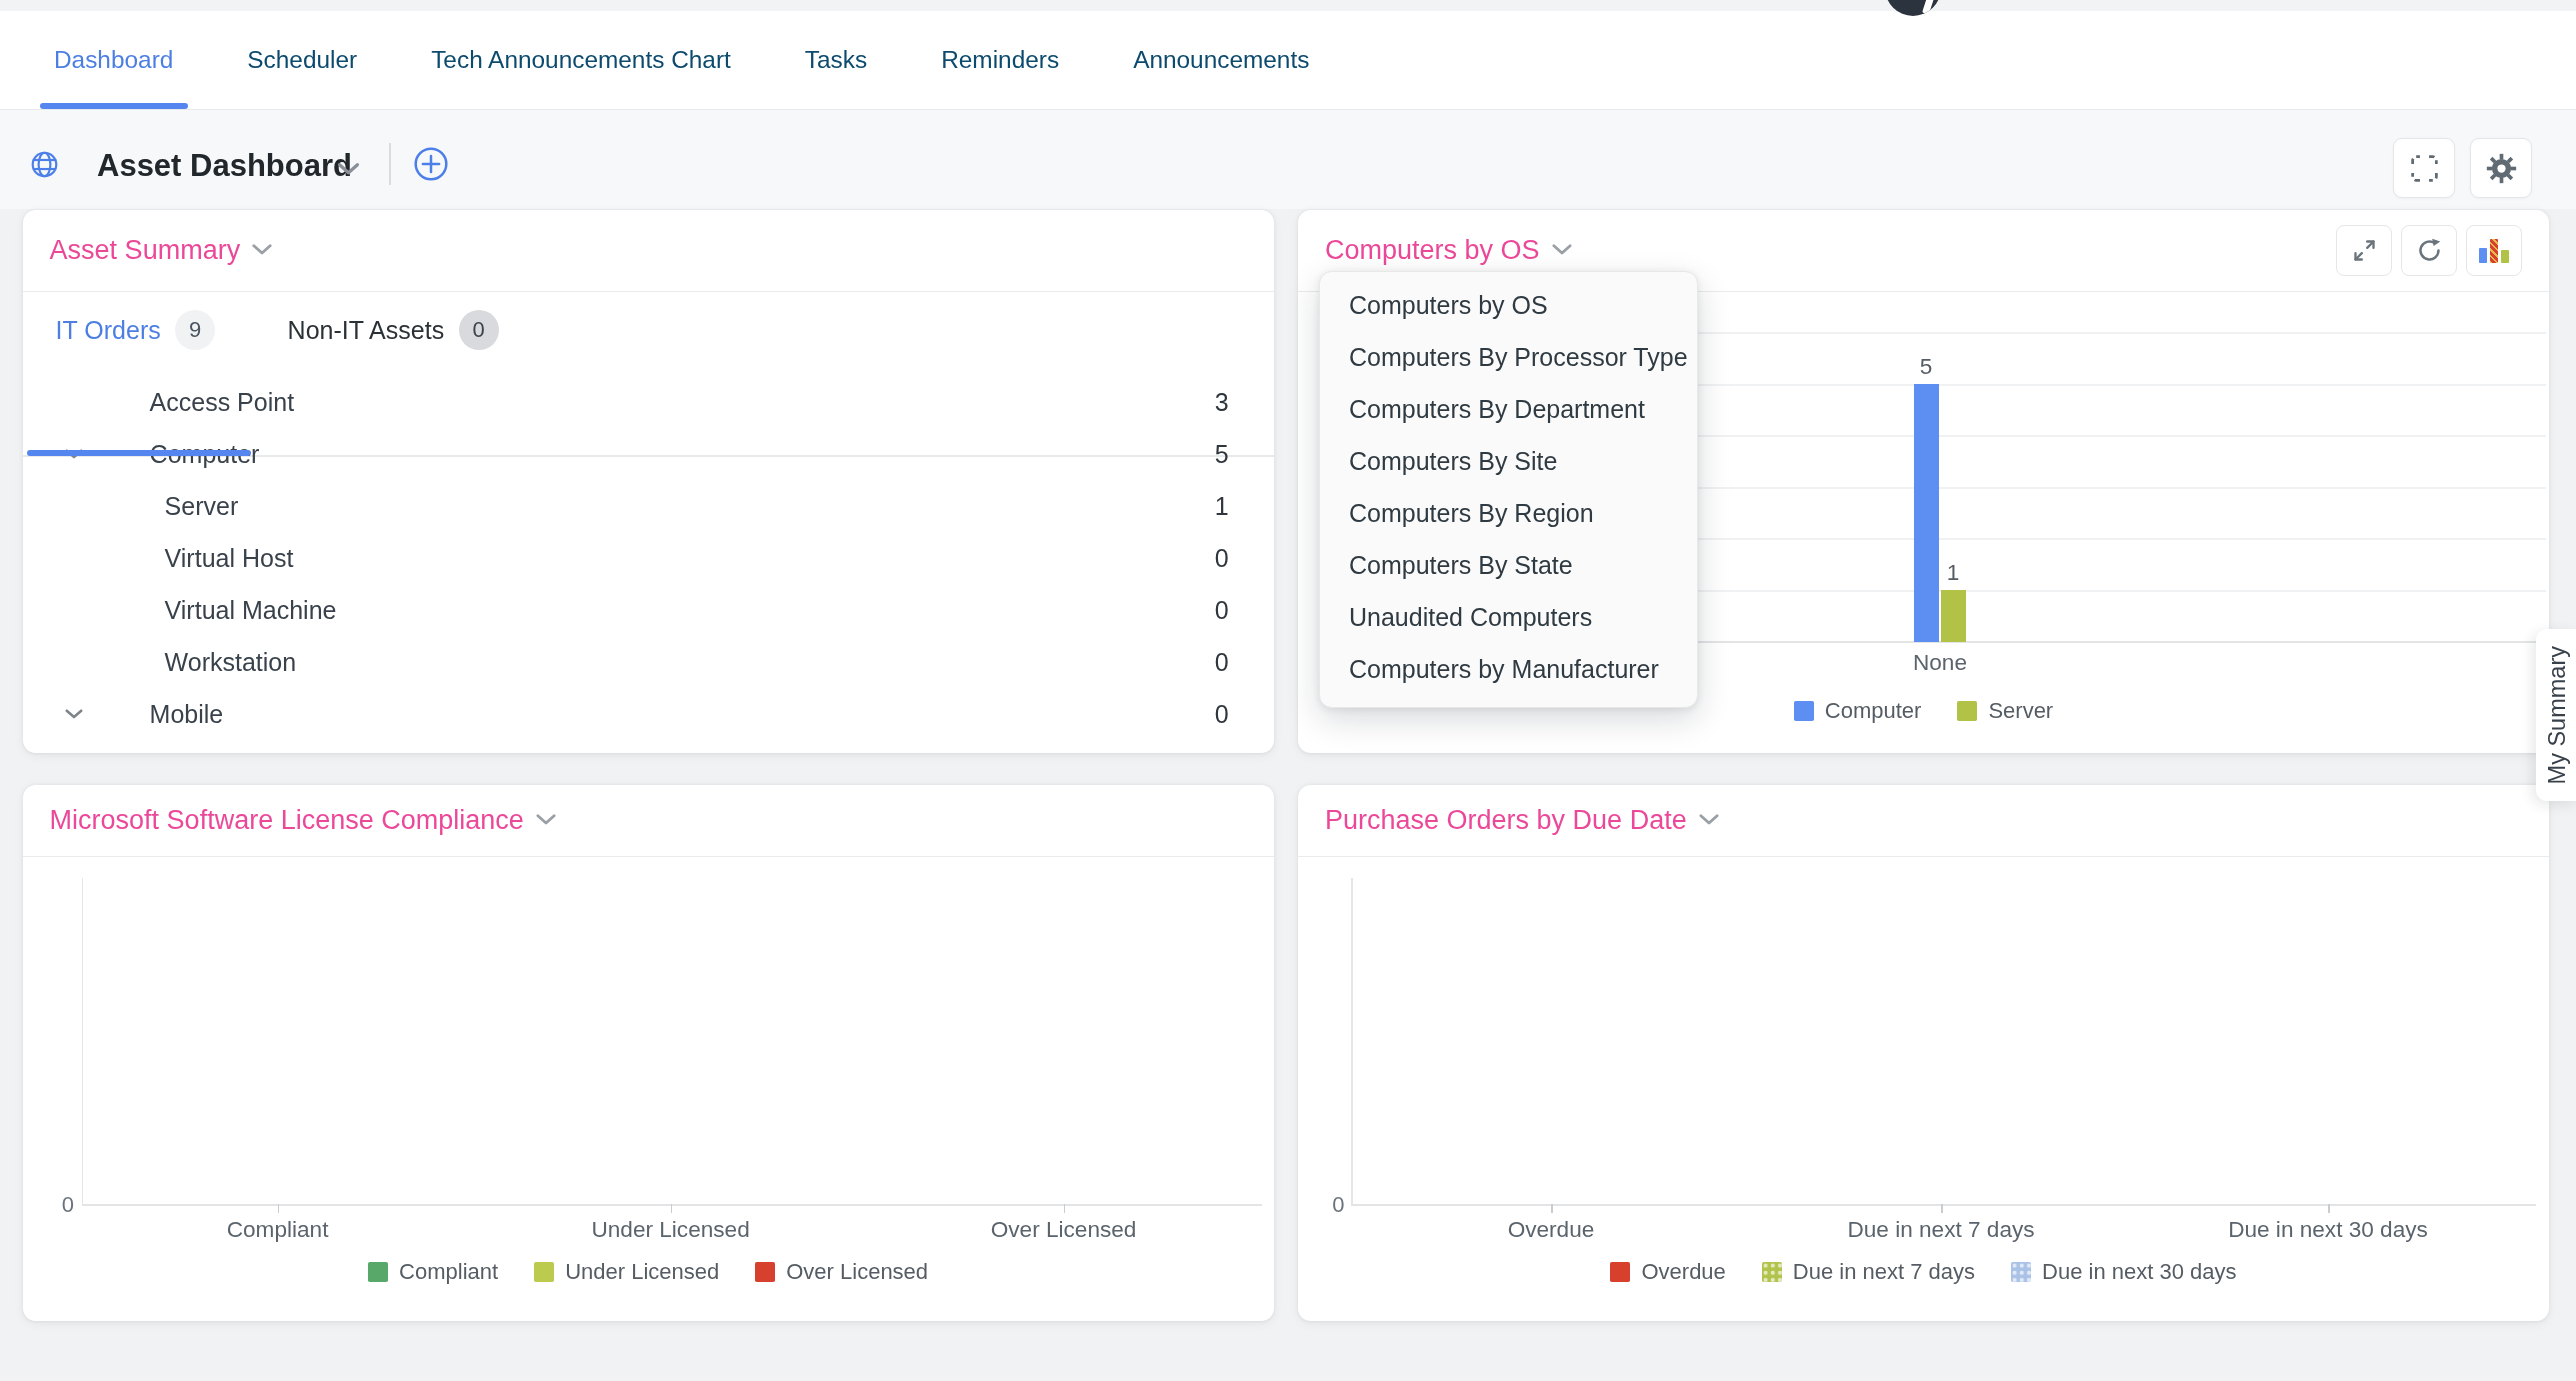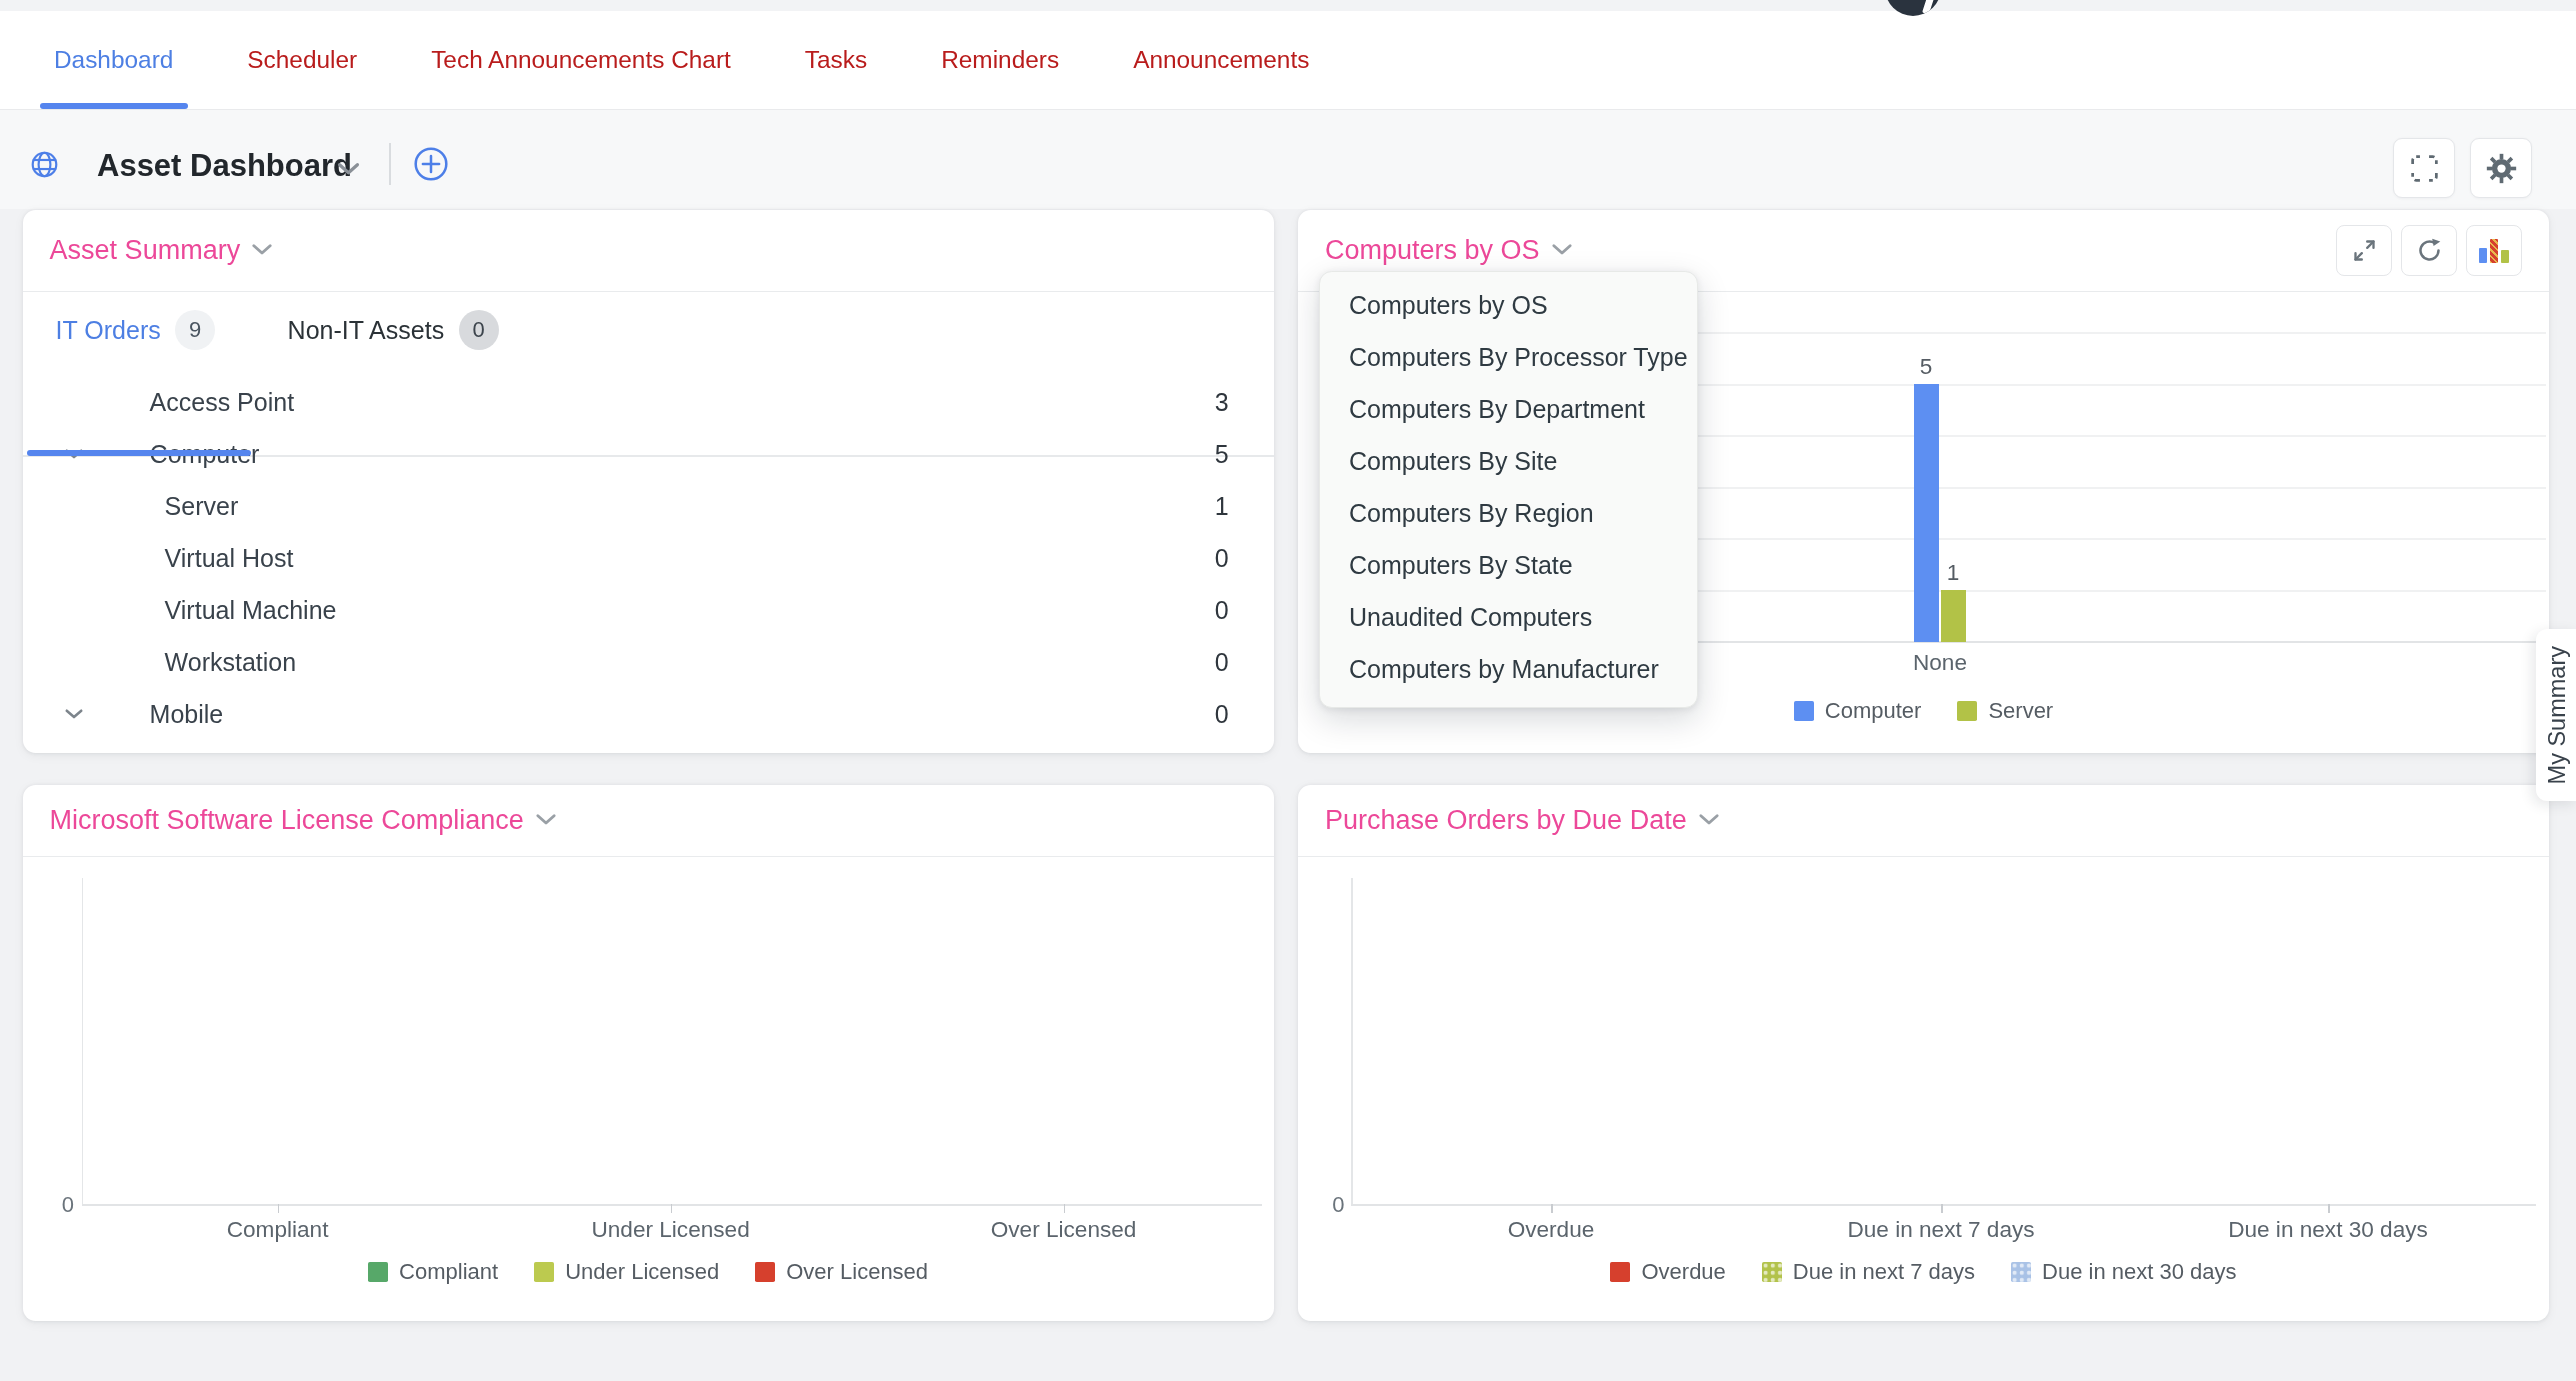--- a/index.html
+++ b/index.html
@@ -7,21 +7,21 @@
     width:2576px;height:1381px;position:relative;overflow:hidden;
     background:#f1f2f4;
     font-family:"Liberation Sans", sans-serif;
     -webkit-font-smoothing:antialiased;
   }
   
   .top-strip{position:absolute;left:0;top:0;width:2576px;height:11px;background:#f2f3f5;}
   .nav{position:absolute;left:0;top:11px;width:2576px;height:98px;background:#ffffff;
        border-bottom:1.8px solid #e9eaec;display:flex;align-items:stretch;}
   .nav-item{position:relative;display:inline-flex;align-items:center;margin-right:74px;
-       font-size:24.4px;color:#b91c1c;cursor:pointer;white-space:nowrap;}
+       font-size:24.4px;color:#0c4a6e;cursor:pointer;white-space:nowrap;}
   .nav-item:first-child{margin-left:54px;}
   .nav-item.active{color:#4d7fe3;}
   .nav-item.active::after{content:"";position:absolute;left:-14.5px;right:-14.5px;bottom:0;height:6.3px;
        background:#5585ee;border-radius:3.6px;}
   .avatar{position:absolute;left:1885px;top:-40px;width:56px;height:56px;border-radius:50%;
        background:#2a333e;overflow:hidden;}
   .avatar .slash{position:absolute;right:9px;bottom:1.8px;width:7.2px;height:20px;background:#fff;
        transform:rotate(18deg);border-radius:1.8px;}
   
   .header-band{position:absolute;left:0;top:110px;width:2576px;height:99px;background:#f7f8f9;}

